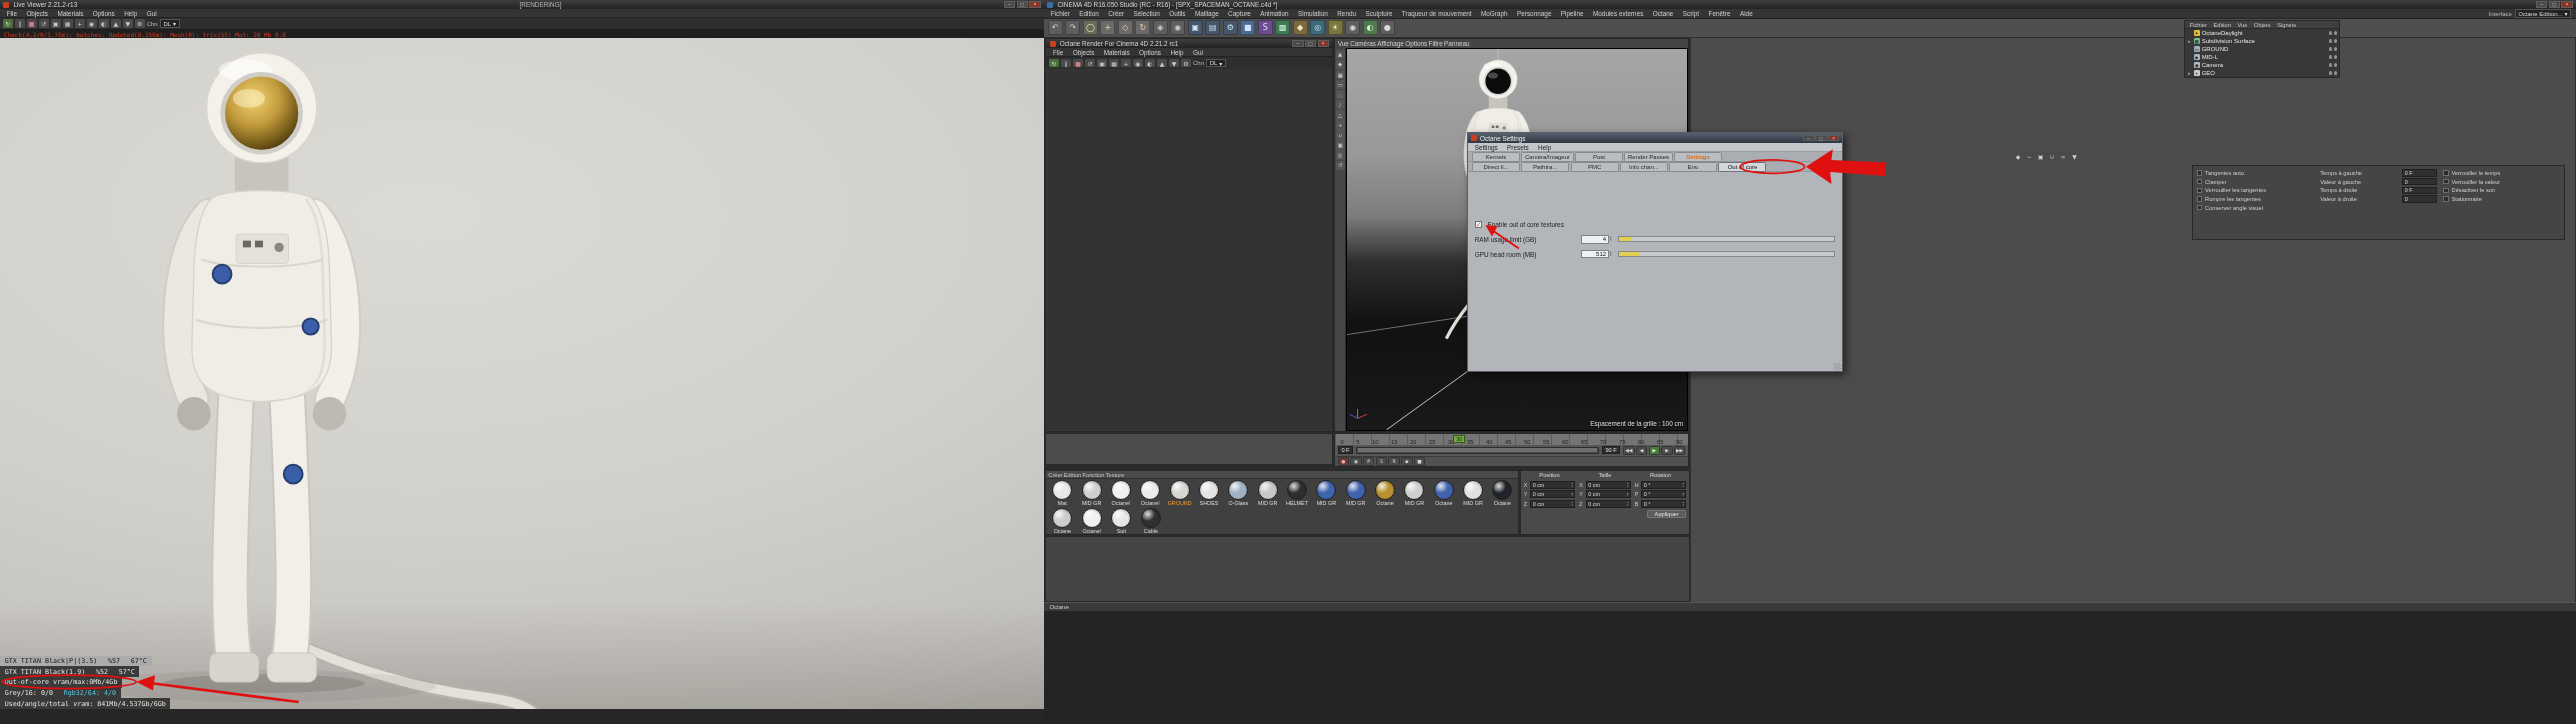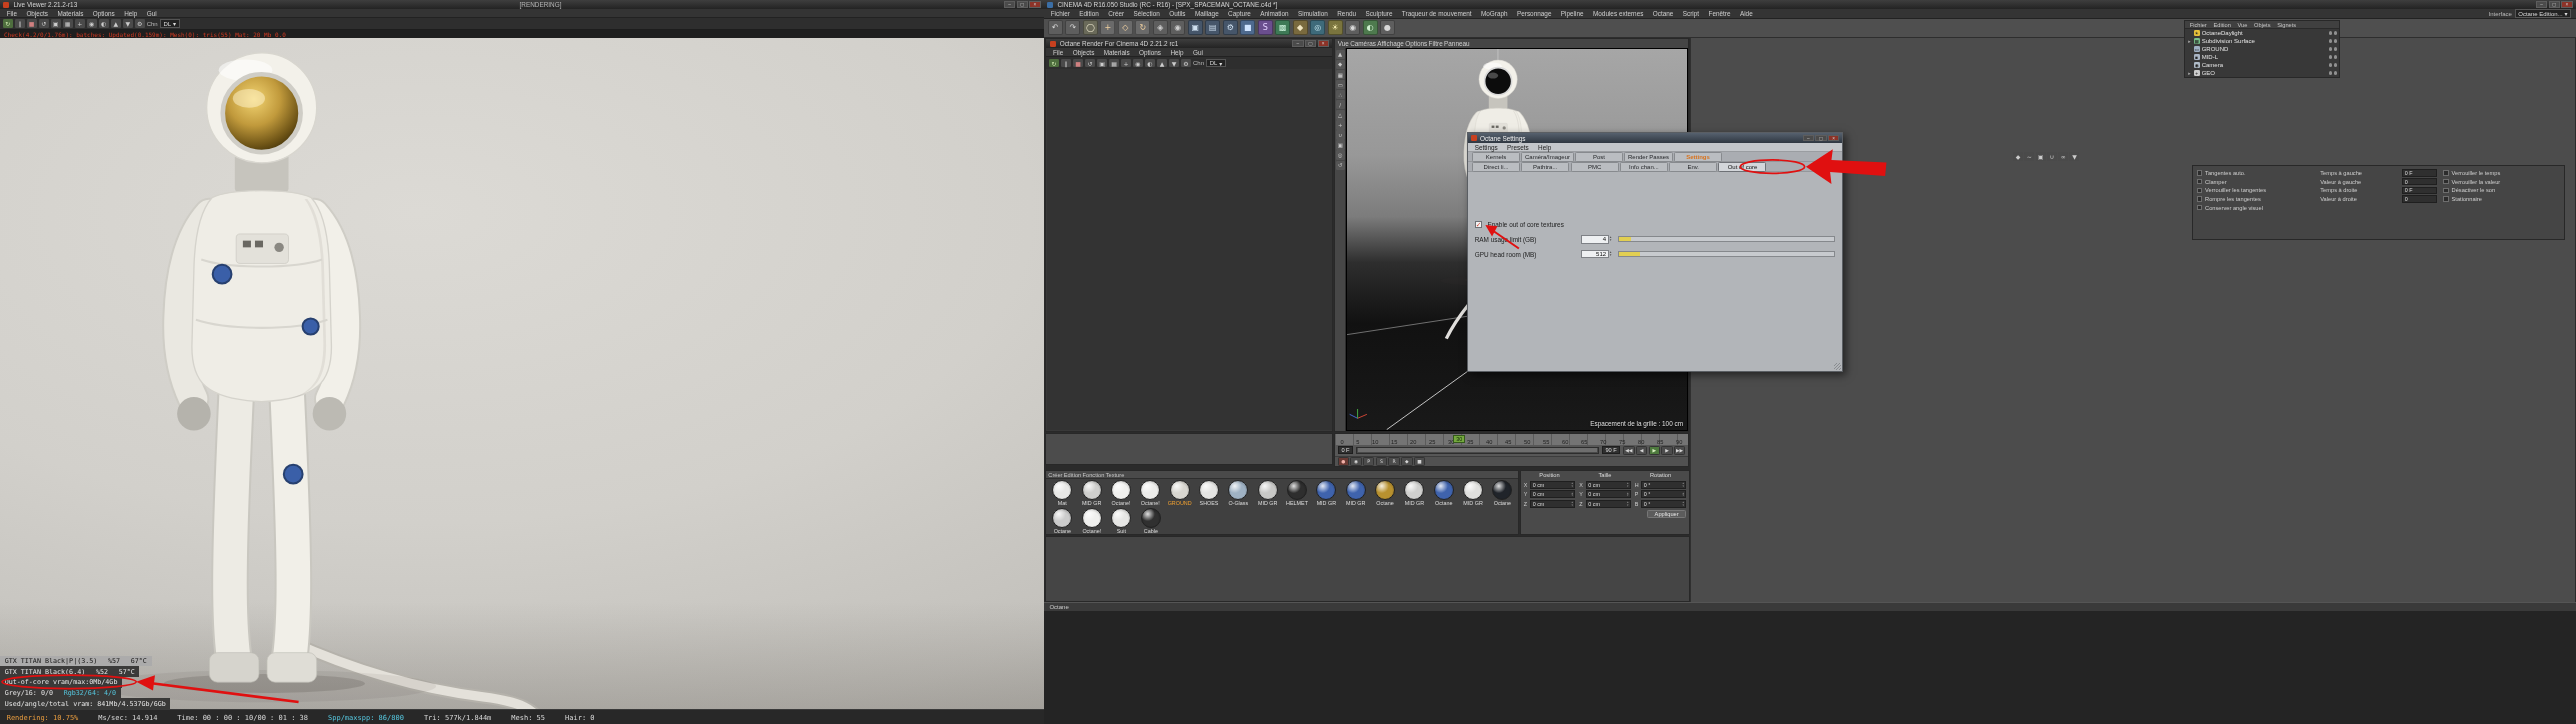--- a/index.html
+++ b/index.html
@@ -222,47 +222,38 @@
       <ellipse cx="371" cy="90" rx="24" ry="14" fill="rgba(255,246,210,0.5)"></ellipse>
     </svg>
     <div id="lv-stats">
       <div>
           <div class="srow light">
           <span>GTX TITAN Black|P|(3.5)</span>
           <span>%57</span>
           <span>67°C</span>
         </div>
           <div class="srow">
-          <span>GTX TITAN Black(6.4)</span>
+          <span>GTX TITAN Black(1.9)</span>
           <span>%52</span>
           <span>57°C</span>
         </div>
         </div>
       <div class="srow">
         <span>Out-of-core vram/max:0Mb/4Gb</span>
       </div>
       <div class="srow">
         <span>Grey/16: 0/0</span>
         <span class="cyan">Rgb32/64: 4/0</span>
       </div>
       <div class="srow">
         <span>Used/angle/total vram: 841Mb/4.537Gb/6Gb</span>
       </div>
     </div>
   </div>
 
-  <footer id="lv-status">
-    <span class="amber">Rendering: 10.75%</span>
-    <span>Ms/sec: 14.914</span>
-    <span>Time: 00 : 00 : 10/00 : 01 : 38</span>
-    <span class="cyan">Spp/maxspp: 86/800</span>
-    <span>Tri: 577k/1.844m</span>
-    <span>Mesh: 55</span>
-    <span>Hair: 0</span>
-  </footer>
 
   <svg class="annot" viewBox="0 0 1556 1080">
     <ellipse cx="103" cy="1016" rx="100" ry="10" fill="none" stroke="#e01010" stroke-width="2.5"></ellipse>
     <path d="M226,1018 L445,1046" stroke="#e01010" stroke-width="4" fill="none"></path>
     <polygon points="203,1016 231,1006 228,1029" fill="#e01010"></polygon>
   </svg>
 </section>
 
 <section class="monitor" id="right-monitor">
   <header class="titlebar">

